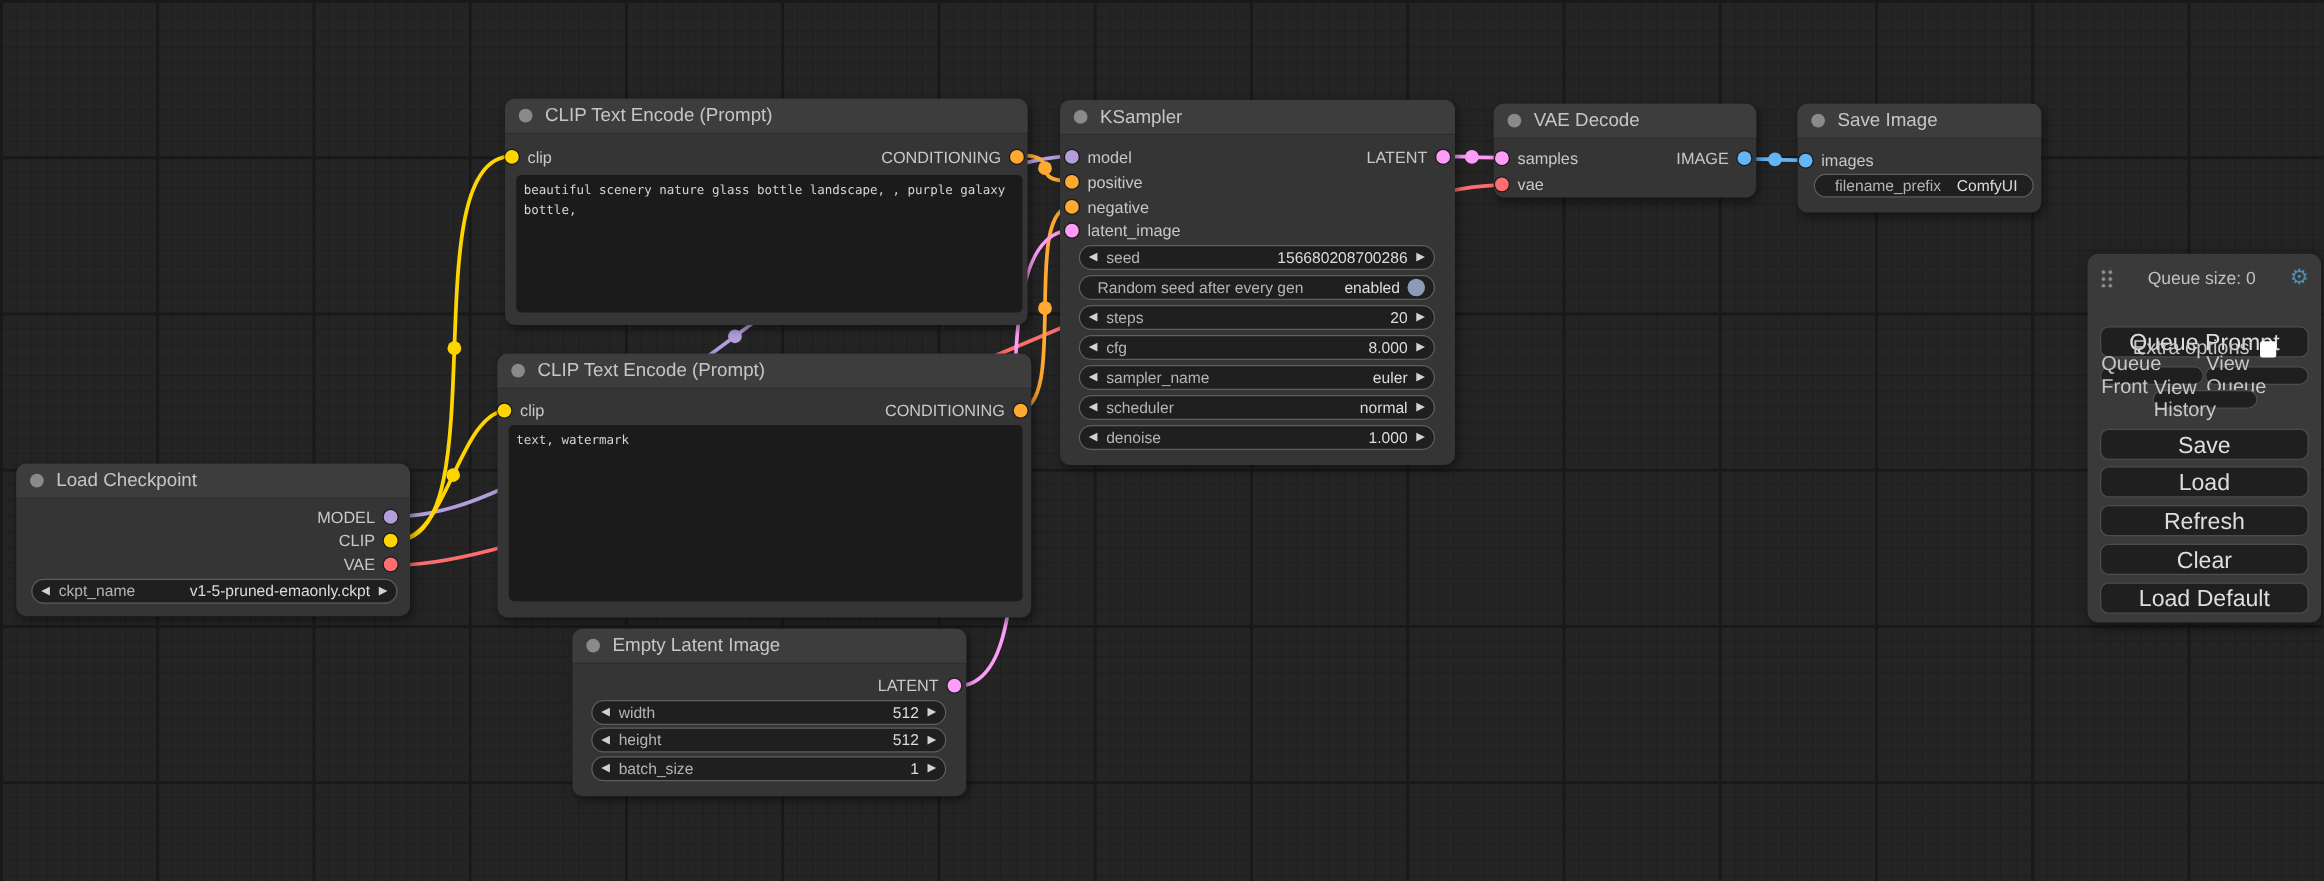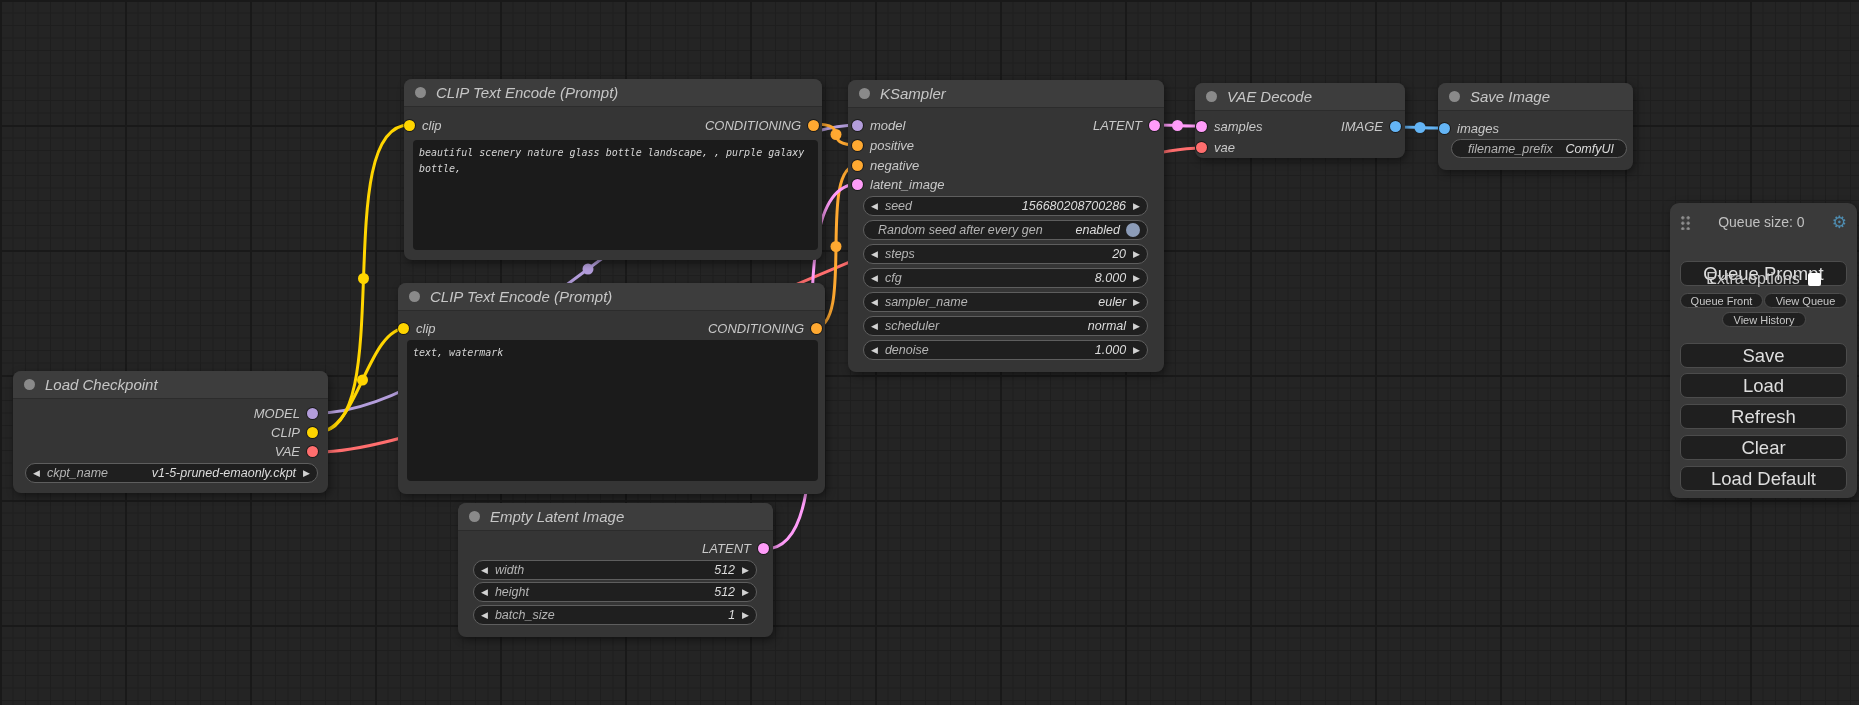--- a/index.html
+++ b/index.html
@@ -11,21 +11,20 @@
       linear-gradient(#191919 2px, transparent 2px),
       linear-gradient(90deg,#191919 2px, transparent 2px),
       linear-gradient(#1e1e1e 1px, transparent 1px),
       linear-gradient(90deg,#1e1e1e 1px, transparent 1px);
     background-size:125px 125px,125px 125px,12.5px 12.5px,12.5px 12.5px;
   }
   #wires{position:absolute;left:0;top:0;z-index:1;}
   .node{
     position:absolute;z-index:2;background:#353535;border-radius:8px;
     box-shadow:2px 3px 8px rgba(0,0,0,.45);
-    font-style:italic;
   }
   .ntitle{
     position:absolute;left:0;top:0;right:0;height:28px;background:#3d3d3d;
     border-radius:8px 8px 0 0;border-bottom:1px solid #2c2c2c;
     display:flex;align-items:center;gap:10px;padding-left:11px;box-sizing:border-box;
     color:#c6c6c6;font-size:15px;white-space:nowrap;
   }
   .tdot{width:11px;height:11px;border-radius:50%;background:#8a8a8a;flex:0 0 auto;}
   .row{position:absolute;height:20px;display:flex;align-items:center;gap:7px;
        font-size:13px;color:#c8c8c8;white-space:nowrap;}
@@ -58,21 +57,21 @@
     background-image:radial-gradient(circle,#909090 1.3px,transparent 1.8px);
     background-size:5.5px 5.5px;background-position:0 1px;}
   .qtitle{flex:1 1 auto;text-align:center;}
   .gear{flex:0 0 auto;font-family:"DejaVu Sans",sans-serif;font-size:17px;line-height:17px;}
   .qbtn{
     position:absolute;box-sizing:border-box;background:#1f1f1f;border:1px solid #4c4c4c;
     border-radius:7px;color:#dedede;display:flex;align-items:center;justify-content:center;
     cursor:pointer;
   }
   .qbig{left:10px;right:10px;height:25px;font-size:18.5px;}
-  .qsmall{height:15px;border-radius:9px;font-size:11px;color:#c8c8c8;}
+  .qsmall{height:15px;border-radius:9px;font-size:16px;color:#c8c8c8;}
   .extra-row{position:absolute;left:0;right:0;top:67px;height:18px;display:flex;
              align-items:center;justify-content:center;gap:8px;color:#c8c8c8;font-size:16px;}
   .checkbox{width:13px;height:13px;background:#ffffff;border-radius:2px;}
 </style>
 </head>
 <body>
 
 <div id="canvas">
   <svg id="wires" width="1859" height="705" viewBox="0 0 1859 705">
       <path d="M 318 413 C 471 413, 705 125, 858 125" stroke="#B39DDB" stroke-width="3" fill="none"></path>

